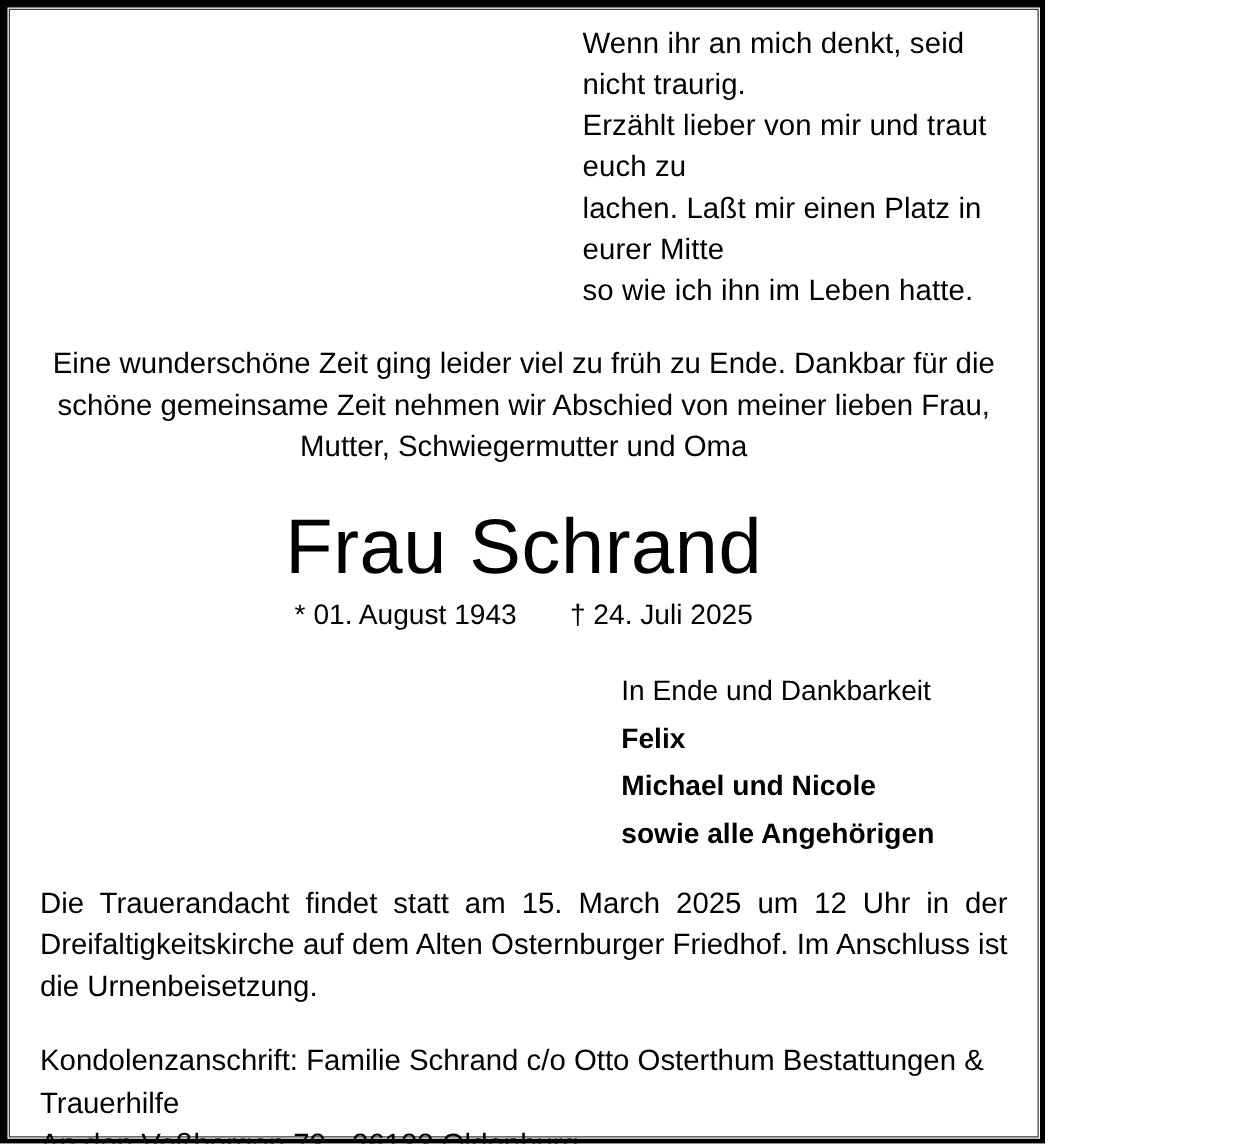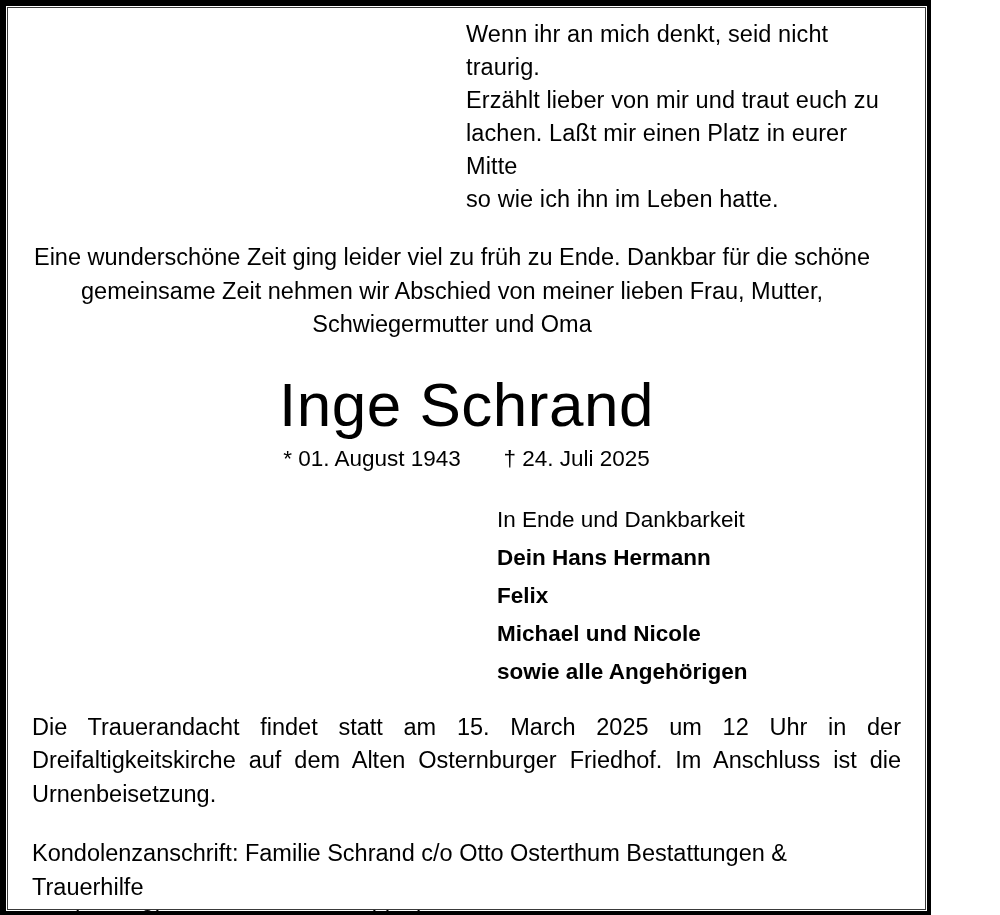--- a/index.html
+++ b/index.html
@@ -7,21 +7,21 @@
     padding: 0;
     background: #ffffff;
   }
   body {
     font-family: "Liberation Sans", sans-serif;
     color: #000000;
   }
 
   .obituary {
     position: relative;
-    width: 931px;
+    width: 836px;
     height: 915px;
     box-sizing: border-box;
     background: #ffffff;
     overflow: hidden;
   }
 
   
   .frame-outer {
     position: absolute;
     inset: 0;
@@ -148,33 +148,32 @@
   <div class="content">
 
     <div class="poem">Wenn ihr an mich denkt, seid nicht traurig.
 Erzählt lieber von mir und traut euch zu
 lachen. Laßt mir einen Platz in eurer Mitte
 so wie ich ihn im Leben hatte.</div>
 
     <div class="intro">Eine wunderschöne Zeit ging leider viel zu früh zu Ende. Dankbar für die schöne gemeinsame Zeit nehmen wir Abschied von meiner lieben Frau, Mutter, Schwiegermutter und Oma</div>
 
     <div class="name-block">
-      <div class="deceased-name">Inge Schrand</div>
+      <div class="deceased-name">Frau Schrand</div>
       <div class="life-dates">
         <span>*</span>
         <span>01. August 1943</span>
         <span class="date-gap"></span>
         <span>†</span>
         <span>24. Juli 2025</span>
       </div>
     </div>
 
     <div class="survivors">
       <div class="survivors-lead">In Ende und Dankbarkeit</div>
-      <div class="survivor-name">Dein Hans Hermann</div>
       <div class="survivor-name">Felix</div>
       <div class="survivor-name">Michael und Nicole</div>
       <div class="survivor-name">sowie alle Angehörigen</div>
     </div>
 
     <div class="body-para service-para">Die Trauerandacht findet statt am 15. March 2025 um 12 Uhr in der Dreifaltigkeitskirche auf dem Alten Osternburger Friedhof. Im Anschluss ist die Urnenbeisetzung.</div>
 
 
     <div class="address-para">Kondolenzanschrift: Familie Schrand c/o Otto Osterthum Bestattungen &amp; Trauerhilfe
 An den Voßbergen 73 · 26133 Oldenburg</div>

